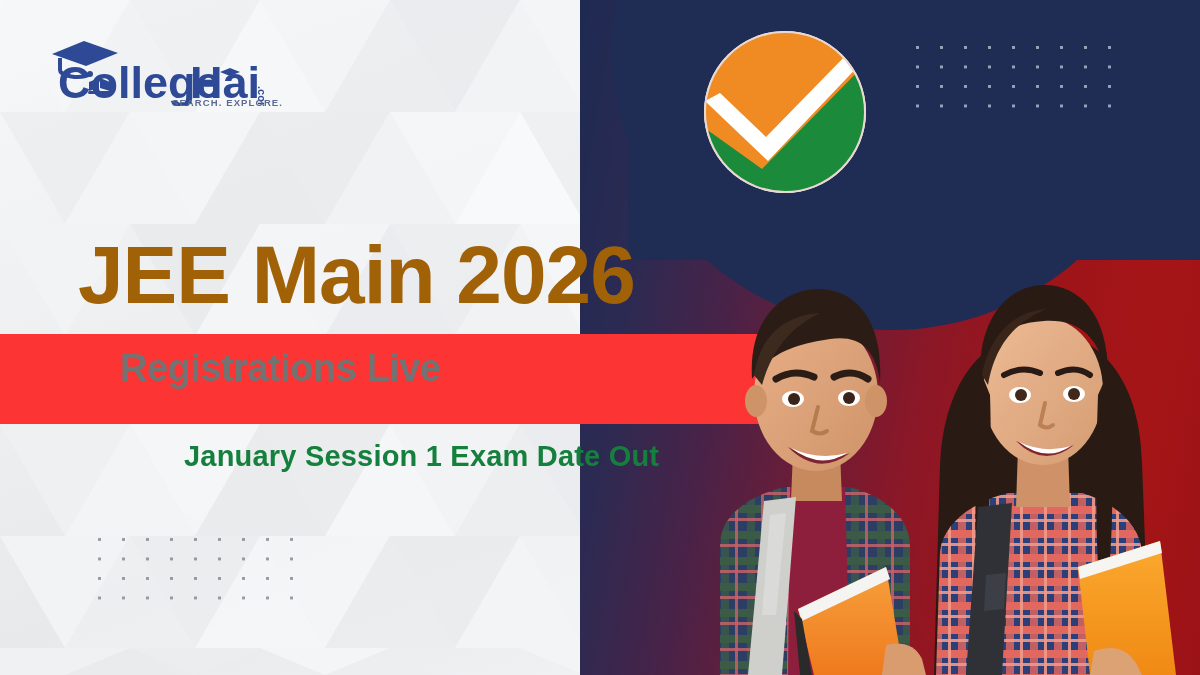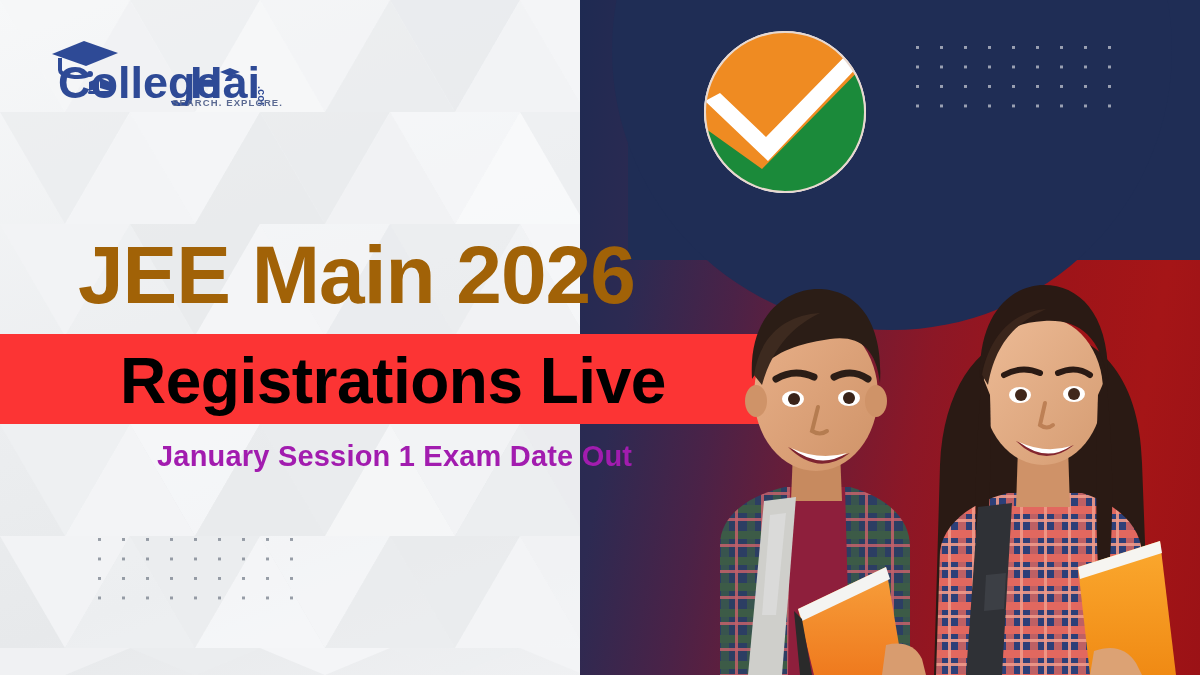--- a/index.html
+++ b/index.html
@@ -114,33 +114,33 @@
   }
   .redband {
     position: absolute;
     top: 334px; left: 0;
     width: 806px; height: 90px;
     background: #fc3434;
   }
   .redband-label {
     position: absolute;
     top: 349px; left: 120px;
-    font-size: 64px;
+    font-size: 38px;
     font-weight: bold;
-    color: #000000;
+    color: #737373;
     line-height: 1;
     letter-spacing: -0.5px;
     white-space: nowrap;
   }
   .subline {
     position: absolute;
-    top: 442px; left: 157px;
+    top: 442px; left: 184px;
     font-size: 29px;
     font-weight: bold;
-    color: #a21caf;
+    color: #15803d;
     letter-spacing: .2px;
     line-height: 1;
     white-space: nowrap;
   }
 
   
   .students {
     position: absolute;
     bottom: 0; left: 690px;
     width: 510px; height: 460px;

